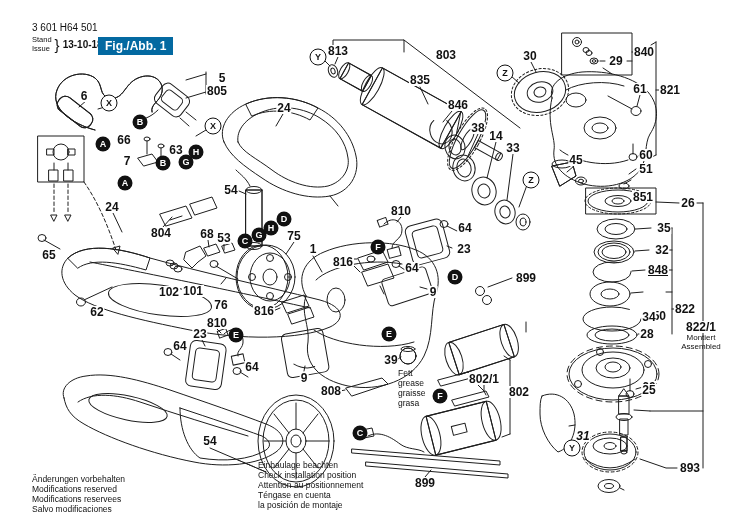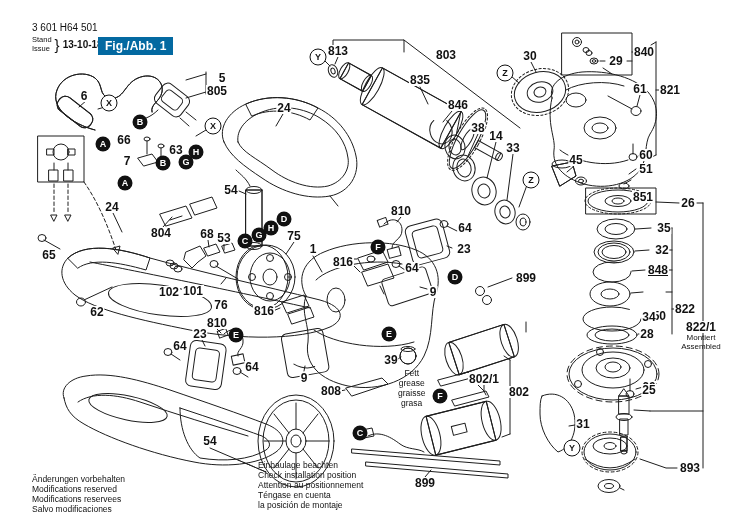--- a/index.html
+++ b/index.html
@@ -29,21 +29,21 @@
   .stand-issue{position:absolute;left:32px;top:36px;display:flex;align-items:center;gap:2px;}
   .stand-issue .pair{display:flex;flex-direction:column;font-size:7.5px;line-height:1.15;}
   .stand-issue .brace{font-size:15px;font-weight:normal;margin:0 1px;}
   .stand-issue .date{font-size:10px;font-weight:bold;}
   .fig-badge{position:absolute;left:98px;top:37px;background:#0369a1;color:#fff;
     font-weight:bold;font-size:12px;padding:2px 7px;}
   .note{position:absolute;font-size:8.5px;line-height:1.18;}
   .note-modifications{left:32px;top:474px;}
   .note-installation{left:258px;top:460px;}
   .note-assembly{left:527px;top:292px;transform:translateX(-50%);text-align:center;font-size:8px;width:130px;}
-  .note-grease{left:398px;top:368px;font-size:8.5px;text-align:center;}
+  .note-grease{left:398px;top:368px;font-size:8.5px;}
   .note-assembled{left:701px;top:333px;transform:translateX(-50%);text-align:center;font-size:8px;}
 </style>
 </head>
 <body>
 
 <div class="stage">
 
   <svg class="diagram" width="750" height="530" viewBox="0 0 750 530">
     <defs>
       <pattern id="hatch" patternUnits="userSpaceOnUse" width="5" height="5" patternTransform="rotate(45)">
@@ -583,21 +583,21 @@
       <span class="part-label" style="left: 664px; top: 228px;">35</span>
       <span class="part-label" style="left: 662px; top: 250px;">32</span>
       <span class="part-label" style="left: 658px; top: 270px; text-decoration: underline;">848</span>
       <span class="part-label" style="left: 656px; top: 292px; margin-top: 24px;">850</span>
       <span class="part-label" style="left: 685px; top: 309px;">822</span>
       <span class="part-label" style="left: 649px; top: 317px;">34</span>
       <span class="part-label" style="left: 647px; top: 334px;">28</span>
       <span class="part-label" style="left: 701px; top: 327px;">822/1</span>
       <span class="part-label" style="left: 649px; top: 387px;">60</span>
       <span class="part-label" style="left: 641px; top: 390px; margin-left: 8px;">25</span>
-      <span class="part-label" style="left: 583px; top: 424px;">31</span>
+      <span class="part-label" style="left: 583px; top: 436px; font-style: italic;">31</span>
       <span class="part-label" style="left: 690px; top: 468px;">893</span>
       <span class="part-label" style="left: 635px; top: 491px; margin-top: 48px;">205</span>
       <div class="marker filled" style="left: 103px; top: 144px;">A</div>
       <div class="marker filled" style="left: 125px; top: 183px;">A</div>
       <div class="marker filled" style="left: 140px; top: 122px;">B</div>
       <div class="marker filled" style="left: 163px; top: 163px;">B</div>
       <div class="marker filled" style="left: 245px; top: 241px;">C</div>
       <div class="marker filled" style="left: 360px; top: 433px;">C</div>
       <div class="marker filled" style="left: 284px; top: 219px;">D</div>
       <div class="marker filled" style="left: 455px; top: 277px;">D</div>

